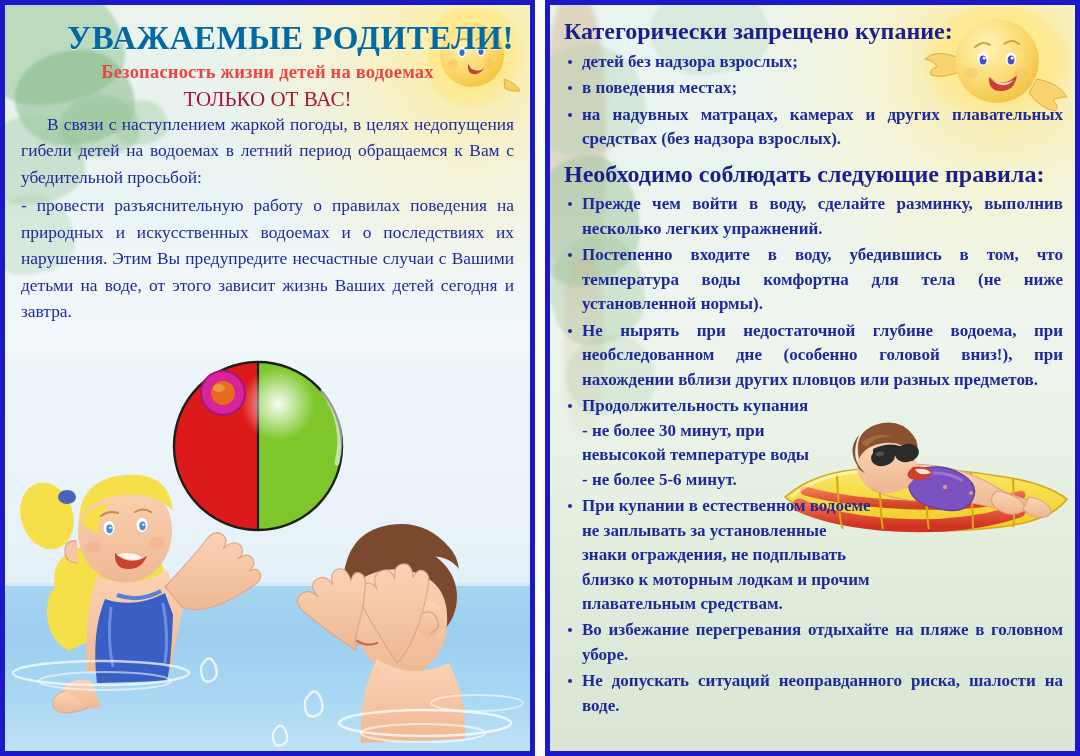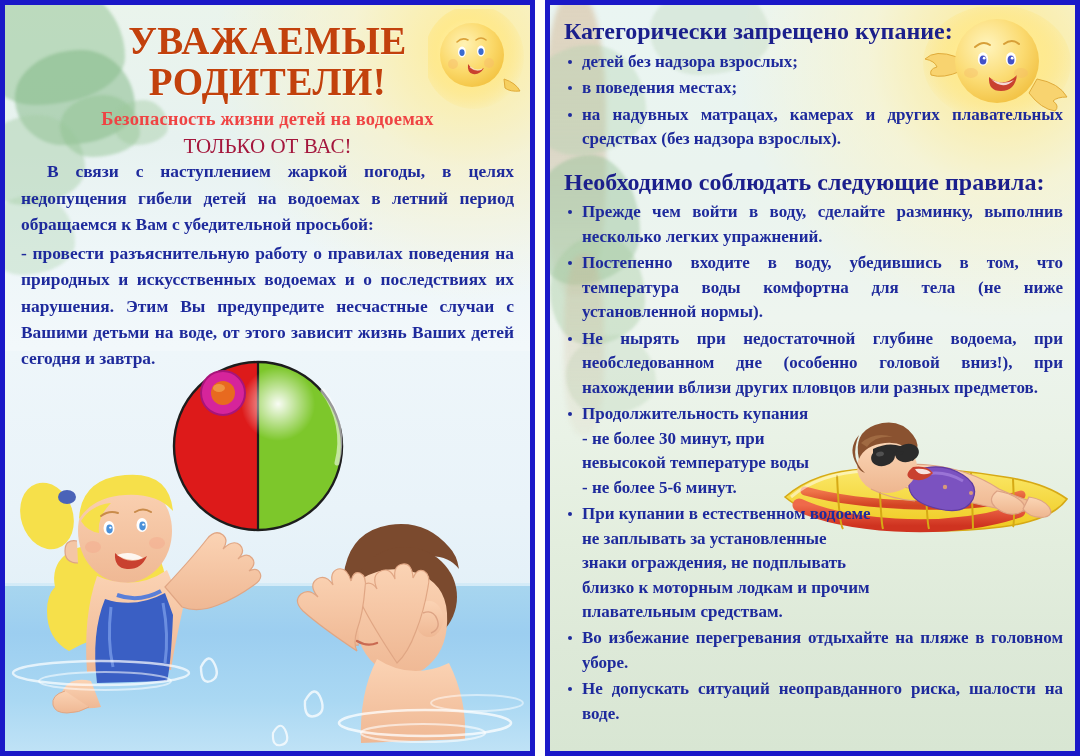--- a/index.html
+++ b/index.html
@@ -38,37 +38,37 @@
       linear-gradient(to bottom,#eaf5f2 0%, #eaf4ef 22%, #eef5ef 42%, #e9f2e6 58%, #e3eede 72%, #dde9d8 86%, #d8e6d3 100%);
   }
 
   
   .leaf{position:absolute;border-radius:55% 45% 60% 40%/50% 60% 40% 50%;filter:blur(1.5px);z-index:1;}
   .trunk{position:absolute;z-index:1;filter:blur(2.5px);border-radius:40%;}
 
   
   .l-content{position:relative;z-index:5;padding:14px 16px 0 16px;}
   .title-main{
-    color:#c2410c;font-weight:bold;font-size:39px;letter-spacing:.5px;
-    text-align:center;line-height:1.05;margin:2px 0 6px 0;
+    color:#0369a1;font-weight:bold;font-size:33px;letter-spacing:.5px;
+    text-align:right;line-height:1.05;margin:2px 0 6px 0;
     text-shadow:0 1px 0 rgba(255,255,255,.6);
   }
   .title-sub1{
     color:#ef4444;font-weight:bold;font-size:18.5px;text-align:center;
     line-height:1.15;margin:0 0 5px 0;letter-spacing:.2px;
   }
   .title-sub2{
     color:#a4163c;font-weight:bold;font-size:17px;text-align:center;
     line-height:1.15;margin:0 0 3px 0;
   }
   .title-sub3{
     color:#a4163c;font-size:21px;text-align:center;line-height:1.1;margin:0 0 0 0;
   }
   .body-p{
-    color:#1e2a9c;font-weight:bold;font-size:17.4px;line-height:1.52;
+    color:#1e2a9c;font-weight:normal;font-size:17.4px;line-height:1.52;
     text-align:justify;margin:0 0 2px 0;
   }
   .body-p.indent{text-indent:26px;}
 
   
   .scene{position:absolute;left:0;right:0;bottom:0;height:400px;z-index:4;}
   .sky{position:absolute;inset:0;background:linear-gradient(to bottom,#eef6fa 0%,#e9f3f9 40%,#e3f0f8 62%,#e0eef8 63%);}
   .water{
     position:absolute;left:0;right:0;bottom:0;height:42%;
     background:linear-gradient(to bottom,#a8d6ef 0%,#9ccef0 30%,#aad8f3 70%,#bfe2f6 100%);
@@ -76,21 +76,21 @@
   .water:before{
     content:"";position:absolute;left:0;right:0;top:0;height:3px;background:rgba(255,255,255,.5);
   }
 
   
   .r-content{position:relative;z-index:5;padding:10px 12px 0 14px;}
   .r-head{
     color:#1b1f8c;font-weight:bold;font-size:24px;line-height:1.2;
     text-underline-offset:3px;margin:2px 0 4px 0;
   }
-  .r-head.second{margin-top:16px;}
+  .r-head.second{margin-top:8px;}
   ul.r-list{list-style:none;margin:0 0 2px 0;padding:0;}
   ul.r-list li{
     position:relative;color:#1e2a9c;font-weight:bold;
     font-size:17px;line-height:1.44;text-align:justify;
     padding-left:18px;margin:0 0 2px 0;
   }
   ul.r-list li:before{
     content:"";position:absolute;left:4px;top:10px;
     width:4px;height:4px;border-radius:50%;background:#1e2a9c;
   }

